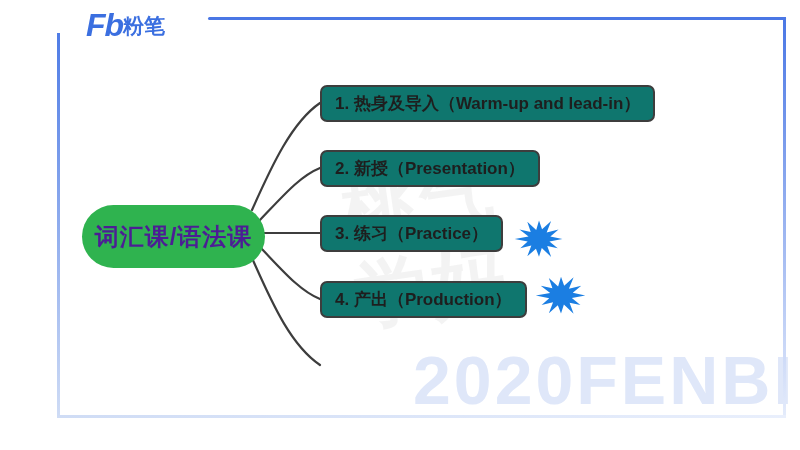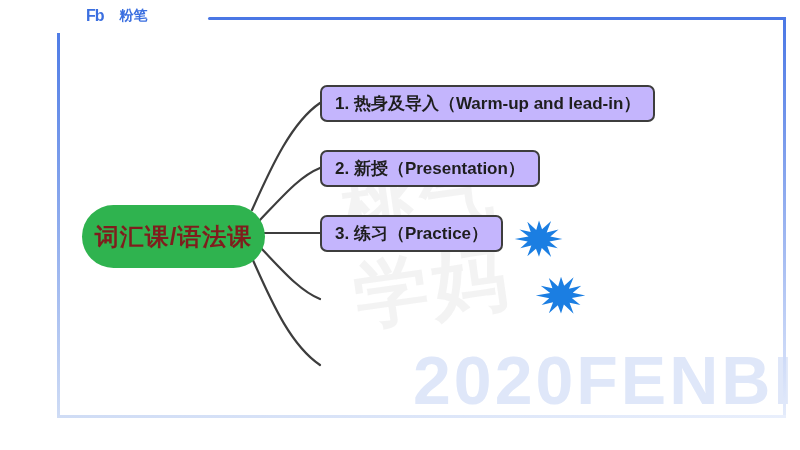--- a/index.html
+++ b/index.html
@@ -21,35 +21,35 @@
             background:linear-gradient(#4a77e5,#aebfe f0 60%,#e5ecfb);
             background:linear-gradient(#4a77e5,#e5ecfb);}
   .bd-bottom{left:57px;top:415px;width:729px;height:3px;
              background:linear-gradient(90deg,#cfdcf5,#e9effc);}
   .bd-left{left:57px;top:33px;width:3px;height:385px;
            background:linear-gradient(#4f7ce6,#cfdcf5);}
 
   
   .logo{position:absolute;left:86px;top:7px;z-index:4;display:flex;align-items:center;
         color:#3b6fe0;}
-  .logo-fb{font-weight:900;font-size:16px;letter-spacing:-1px;}
-  .logo-cn{font-weight:800;font-size:14px;margin-left:16px;}
+  .logo-fb{font-weight:900;font-size:32px;letter-spacing:-1px;font-style:italic;}
+  .logo-cn{font-weight:800;font-size:21px;margin-left:0;}
 
   
   .connectors{position:absolute;left:0;top:0;z-index:1;}
   .connectors path{stroke:#3d3d3d;stroke-width:2.2;fill:none;stroke-linecap:round;}
 
   
   .root{position:absolute;left:82px;top:205px;width:183px;height:63px;z-index:2;
         background:#2fb34f;border-radius:32px;display:flex;align-items:center;justify-content:center;
-        color:#7f1d1d;font-weight:800;font-size:24px;letter-spacing:1px;}
+        color:#4c1d95;font-weight:800;font-size:24px;letter-spacing:1px;}
 
   
   .box{position:absolute;z-index:2;height:37px;display:inline-flex;align-items:center;
-       background:#c4b5fd;border:2px solid #3d3d3d;border-radius:7px;padding:0 13px;
+       background:#0f766e;border:2px solid #3d3d3d;border-radius:7px;padding:0 13px;
        box-sizing:border-box;color:#1e1e1e;font-weight:700;font-size:17px;white-space:nowrap;}
   .box1{left:320px;top:85px;}
   .box2{left:320px;top:150px;text-align:right;}
   .box3{left:320px;top:215px;}
   .box4{left:320px;top:281px;}
   .box5{left:320px;top:347px;}
 
   
   .burst{position:absolute;z-index:2;}
   .burst3{left:512px;top:216px;}
@@ -76,20 +76,23 @@
 
   <div class="box box1">
     <span>1. 热身及导入（Warm-up and lead-in）</span>
   </div>
   <div class="box box2">
     <span>2. 新授（Presentation）</span>
   </div>
   <div class="box box3">
     <span>3. 练习（Practice）</span>
   </div>
+  <div class="box box4">
+    <span>4. 产出（Production）</span>
+  </div>
 
   <svg class="burst burst3" width="54" height="46" viewBox="-30 -30 60 60" preserveAspectRatio="none">
     <polygon points="26,0 11.6,3.1 20.8,12 9.2,9.2 13.5,23.4 3.1,11.6 0,23 -3.4,12.6 -13,22.5 -8.5,8.5 -20.8,12 -12.6,3.4 -27,0 -11.6,-3.1 -21.7,-12.5 -9.2,-9.2 -13,-22.5 -3.1,-11.6 0,-24 3.4,-12.6 13.5,-23.4 8.5,-8.5 21.7,-12.5 12.6,-3.4"></polygon>
   </svg>
   <svg class="burst burst4" width="56" height="47" viewBox="-30 -30 60 60" preserveAspectRatio="none">
     <polygon points="26,0 11.6,3.1 20.8,12 9.2,9.2 13.5,23.4 3.1,11.6 0,23 -3.4,12.6 -13,22.5 -8.5,8.5 -20.8,12 -12.6,3.4 -27,0 -11.6,-3.1 -21.7,-12.5 -9.2,-9.2 -13,-22.5 -3.1,-11.6 0,-24 3.4,-12.6 13.5,-23.4 8.5,-8.5 21.7,-12.5 12.6,-3.4"></polygon>
   </svg>
 
   <div class="bd bd-top"></div>
   <div class="bd bd-right"></div>

